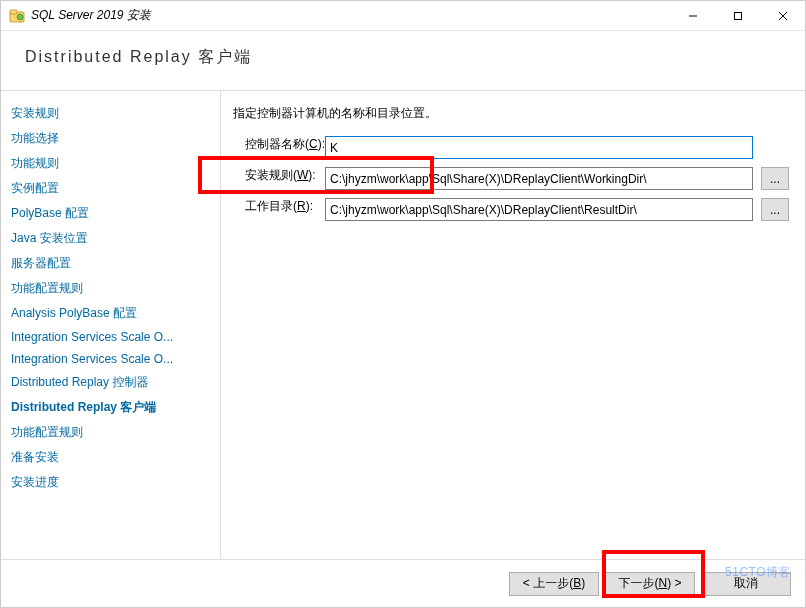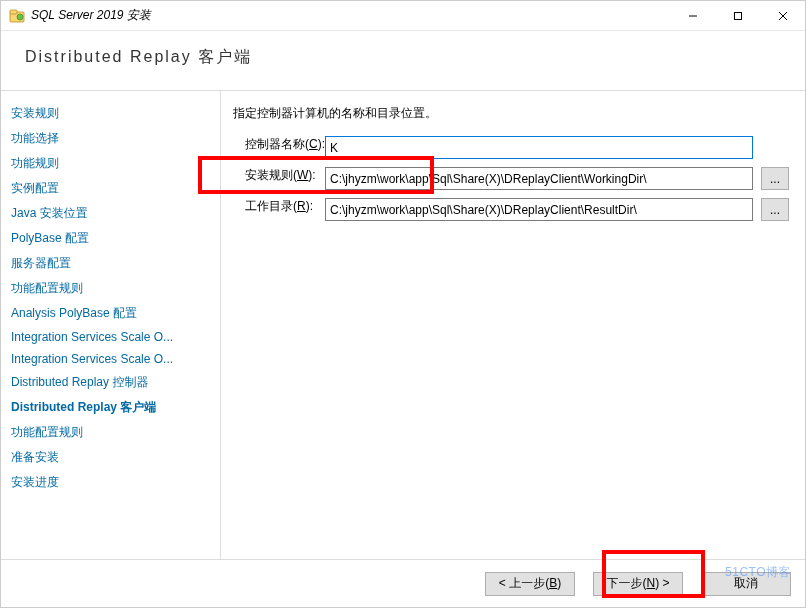--- a/index.html
+++ b/index.html
@@ -26,21 +26,21 @@
   .form-label { width: 92px; padding-left: 12px; font-size: 12px; }
   .form-input { flex: 1; height: 23px; border: 1px solid #7a7a7a; padding: 2px 4px; font-size: 12px; font-family: inherit; outline: none; }
   .form-input.blue { border-color: #0078d7; }
   .browse-btn { width: 28px; height: 23px; margin-left: 8px; background: #e1e1e1; border: 1px solid #adadad; font-size: 12px; display: flex; align-items: center; justify-content: center; cursor: pointer; }
   .spacer-btn { width: 36px; } 
   
   .highlight-1 { position: absolute; left: 197px; top: 155px; width: 236px; height: 38px; border: 4px solid #ff0000; pointer-events: none; }
   .highlight-2 { position: absolute; left: 601px; top: 549px; width: 103px; height: 48px; border: 4px solid #ff0000; pointer-events: none; }
   
   .footer { height: 48px; border-top: 1px solid #ddd; display: flex; align-items: center; justify-content: flex-end; padding-right: 14px; gap: 6px; }
-  .footer-btn { min-width: 90px; height: 24px; background: #e1e1e1; border: 1px solid #adadad; font-size: 12px; cursor: pointer; padding: 0 10px; font-family: inherit; margin-left: 12px; }
+  .footer-btn { min-width: 90px; height: 24px; background: #e1e1e1; border: 1px solid #adadad; font-size: 12px; cursor: pointer; padding: 0 10px; font-family: inherit; }
   .footer-btn:disabled { color: #999; }
   .watermark { position: absolute; right: 14px; bottom: 26px; font-size: 12px; color: #3b82f6; opacity: 0.5; letter-spacing: 0.5px; pointer-events: none; }
   u.mn { text-decoration: underline; }
 </style>
 </head>
 <body>
 
 <div class="window">
 
   <div class="title-bar">
@@ -75,22 +75,22 @@
   <div class="header-area">
     <div class="header-title">Distributed  Replay 客户端</div>
   </div>
 
   <div class="body-area">
     <div class="sidebar" id="sidebar">
         <div class="item">安装规则</div>
         <div class="item">功能选择</div>
         <div class="item">功能规则</div>
         <div class="item">实例配置</div>
+        <div class="item">PolyBase 配置</div>
         <div class="item">Java 安装位置</div>
-        <div class="item">PolyBase 配置</div>
         <div class="item">服务器配置</div>
         <div class="item">功能配置规则</div>
         <div class="item">Analysis PolyBase 配置</div>
         <div class="item">Integration Services Scale O...</div>
         <div class="item">Integration Services Scale O...</div>
         <div class="item">Distributed Replay 控制器</div>
         <div class="item current">Distributed Replay 客户端</div>
         <div class="item">功能配置规则</div>
         <div class="item">准备安装</div>
         <div class="item">安装进度</div>

